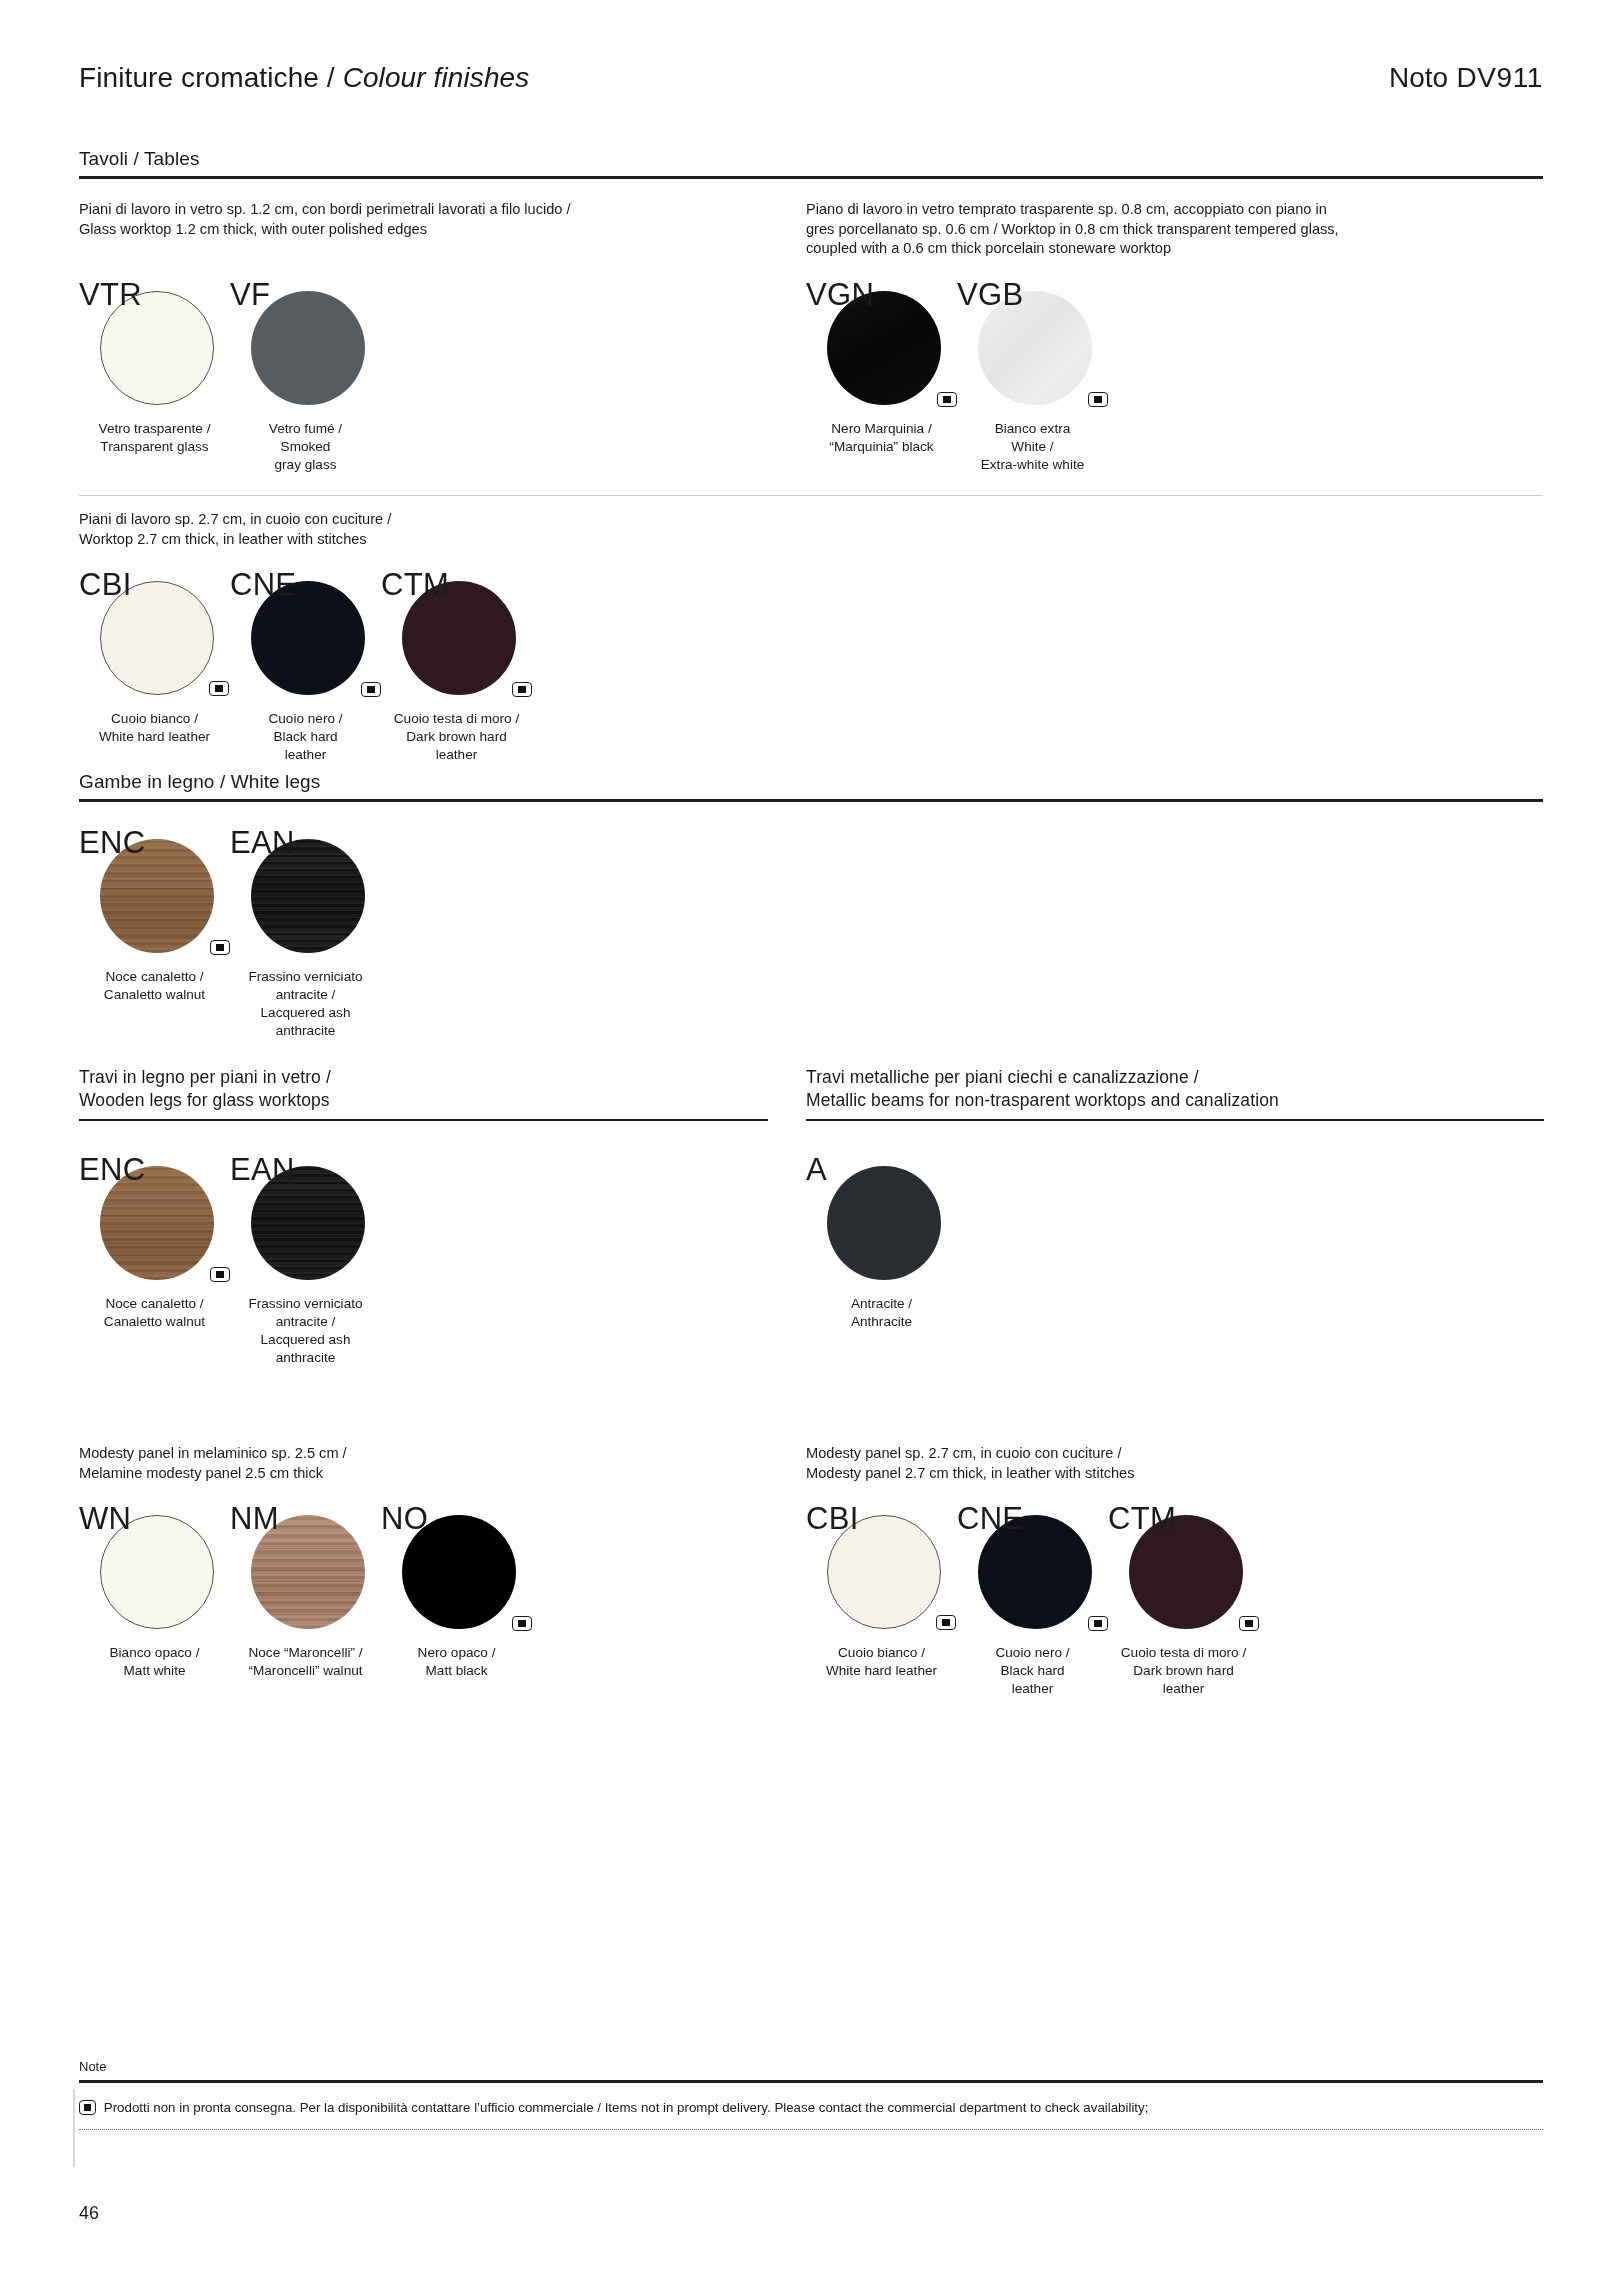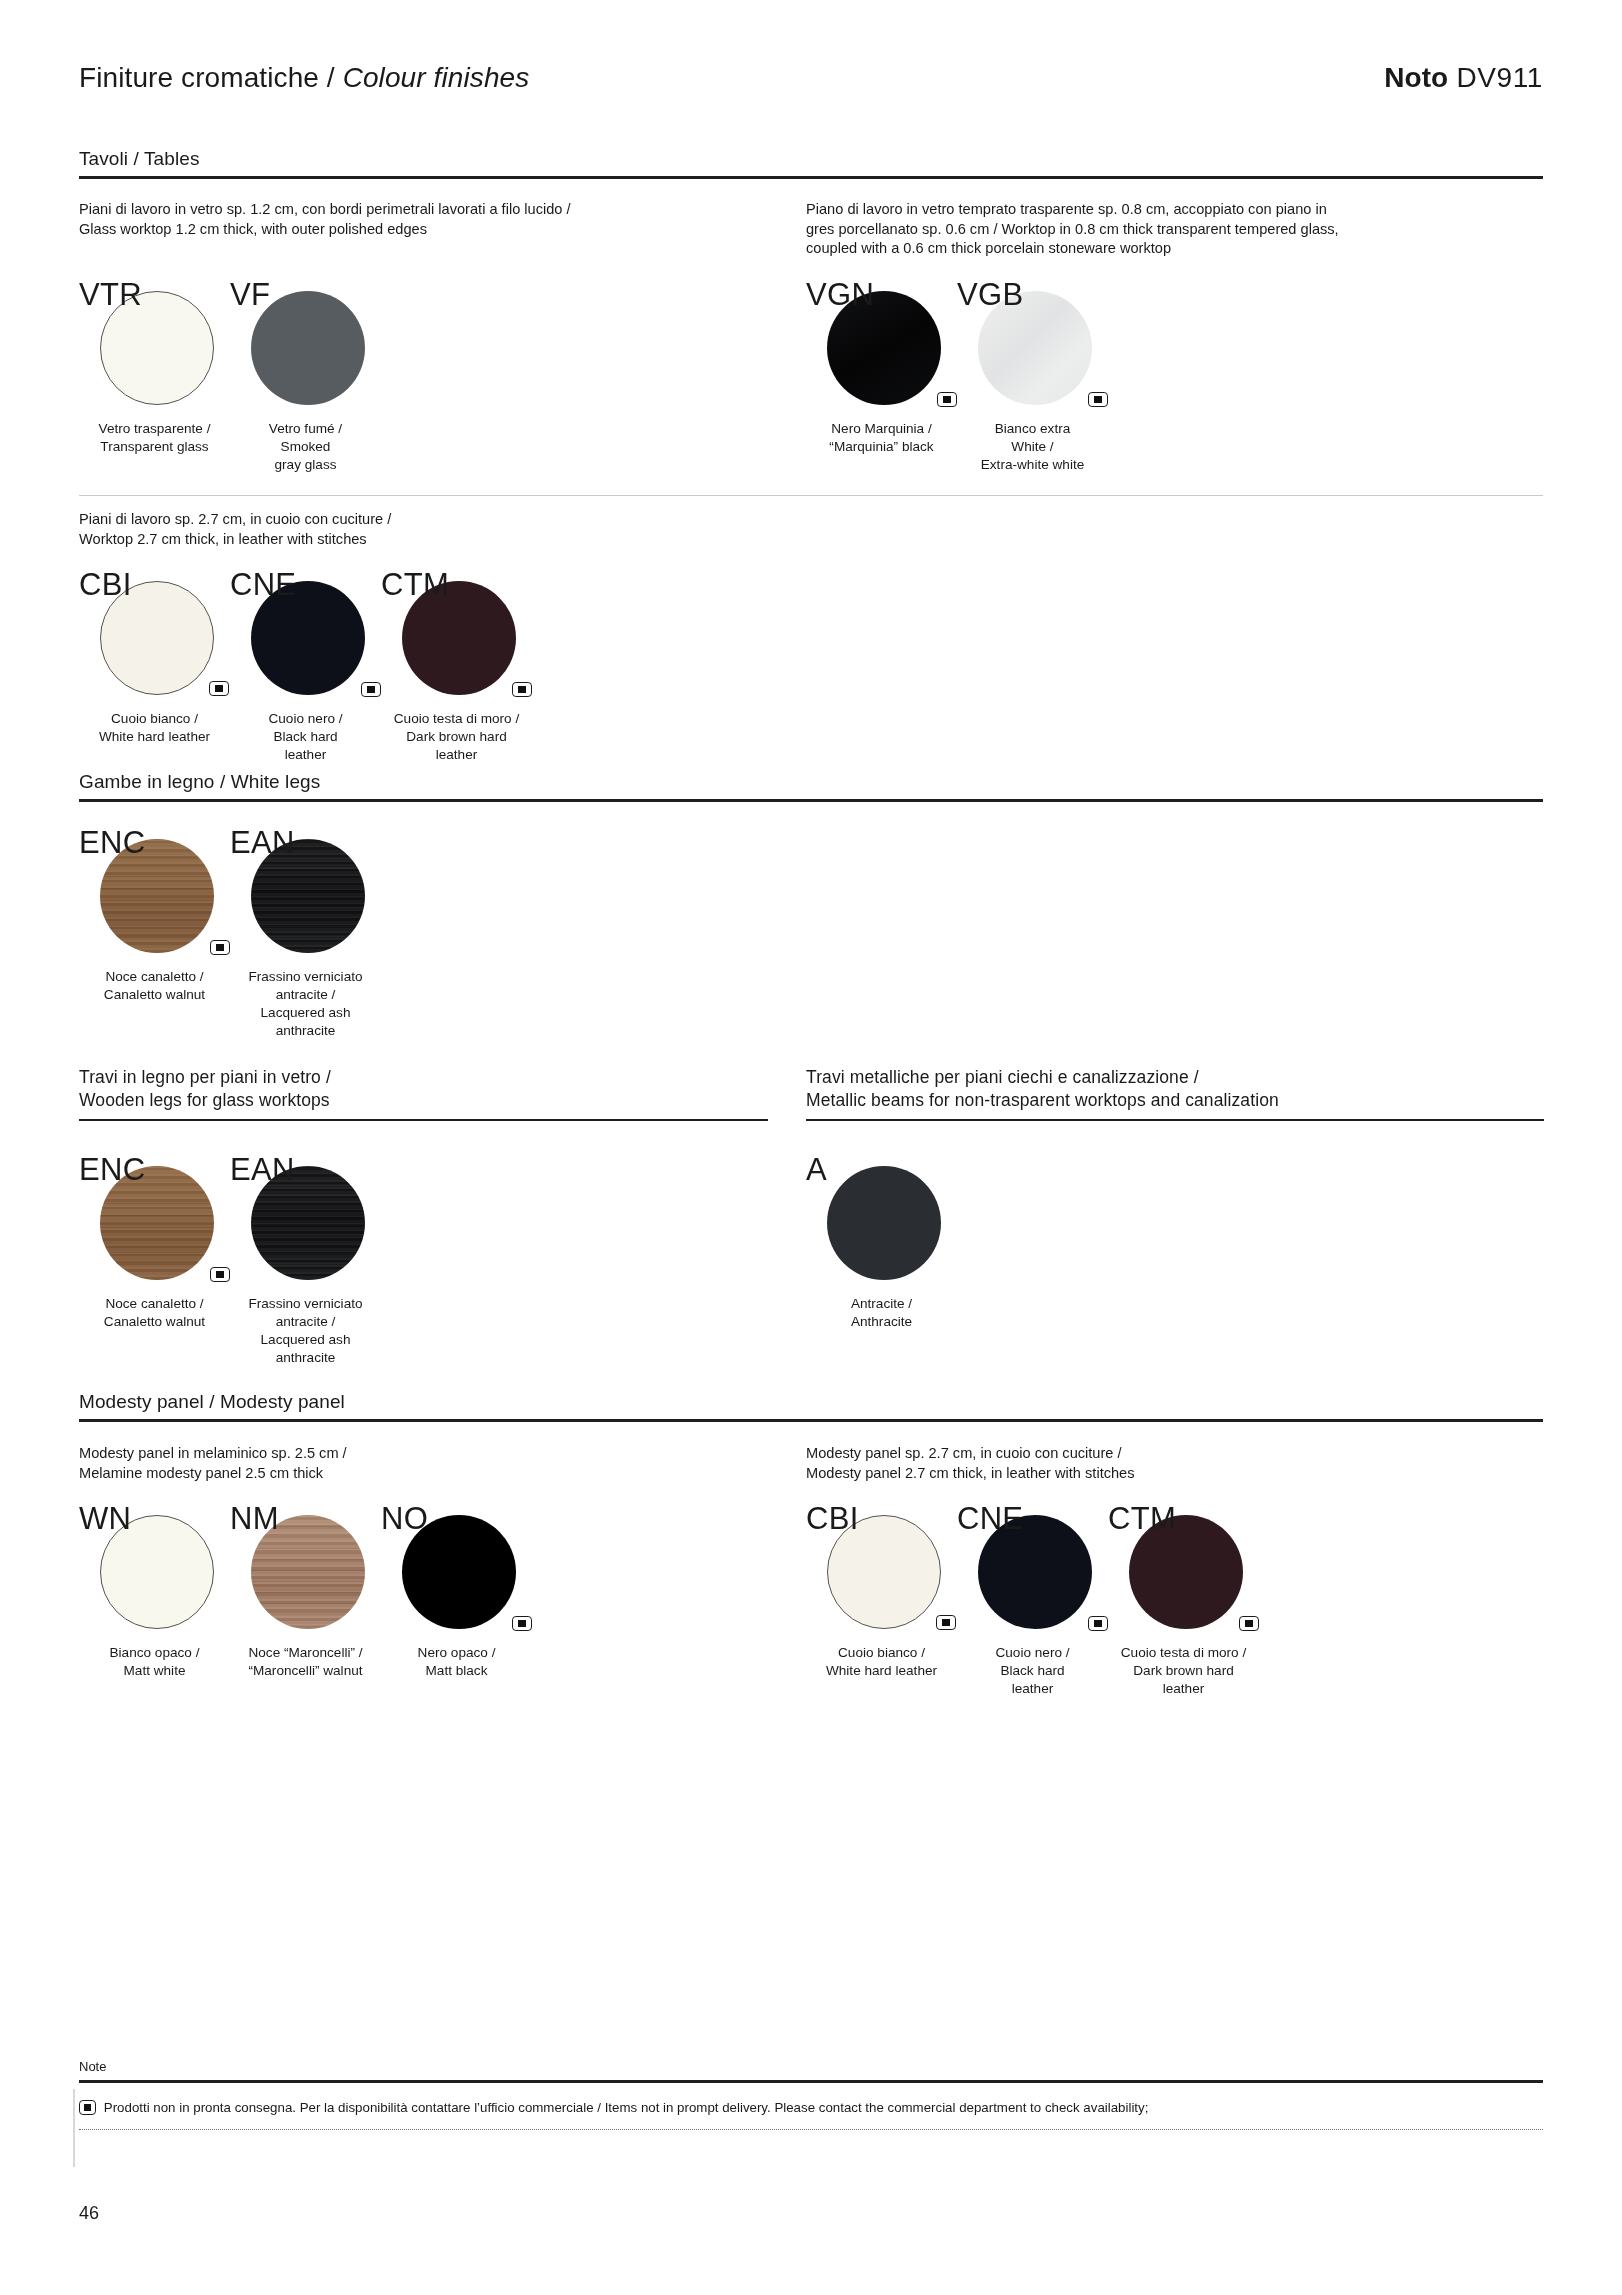--- a/index.html
+++ b/index.html
@@ -30,21 +30,21 @@
     position: absolute;
     left: 79px; top: 62px;
     width: 1464px;
     display: flex;
     align-items: baseline;
     justify-content: space-between;
   }
   .title { font-size: 28px; font-weight: 400; letter-spacing: 0.1px; white-space: nowrap; }
   .title .it { font-style: italic; }
   .brand { font-size: 28px; white-space: nowrap; }
-  .brand .b { font-weight: 700; }
+  .brand .b { font-weight: 400; }
   .brand .l { font-weight: 300; letter-spacing: 0.6px; }
 
   
   .sec-head { font-size: 19px; font-weight: 400; letter-spacing: 0.1px; }
   .rule {
     height: 3.2px; background: #1f1f1f; width: 100%;
     margin-top: 5.8px;
   }
   .rule.thin { height: 2.6px; }
 
@@ -341,24 +341,20 @@
     <div class="swatch">
       <div class="code">A</div>
       <div class="disc-wrap">
         <div class="disc" style="background:#2a2e33;"></div>
       </div>
       <div class="cap" style="white-space:pre-line;">Antracite /
 Anthracite</div>
     </div>
   </div>
 
-  <div class="blk" style="left:79px; top:1391px; width:1464px;">
-    <div class="sec-head">Modesty panel / Modesty panel</div>
-    <div class="rule"></div>
-  </div>
 
   <div class="blk" style="left:79px; top:1444px; width:689px;">
     <div class="desc" style="white-space:pre-line;">Modesty panel in melaminico sp. 2.5 cm /
 Melamine modesty panel 2.5 cm thick</div>
   </div>
   <div class="blk" style="left:806px; top:1444px; width:738px;">
     <div class="desc" style="white-space:pre-line;">Modesty panel sp. 2.7 cm, in cuoio con cuciture /
 Modesty panel 2.7 cm thick, in leather with stitches</div>
   </div>
 

